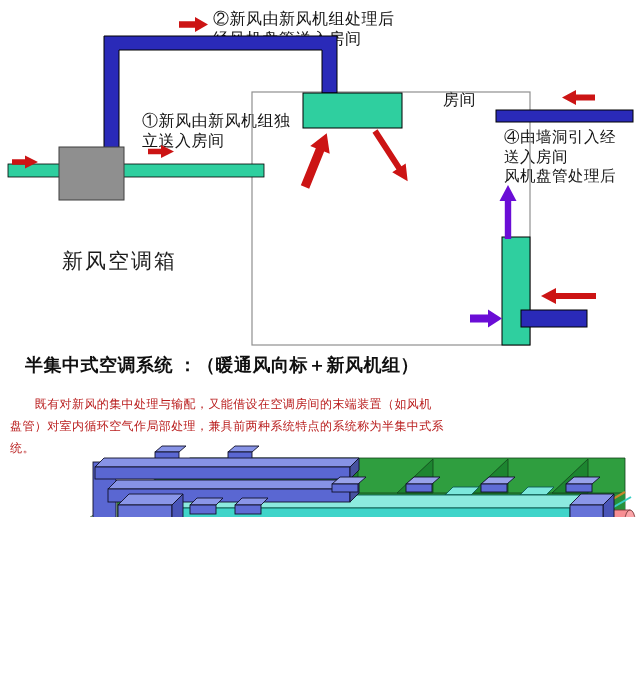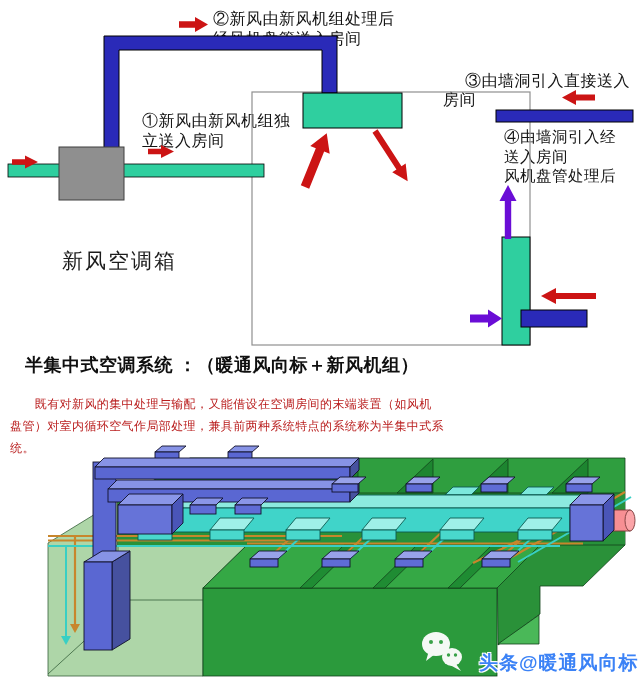--- a/index.html
+++ b/index.html
@@ -1,16 +1,16 @@
 <!DOCTYPE html>
 <html><head>
 <meta charset="utf-8">
 <style>
   html,body{margin:0;padding:0;background:#fff;}
-  .stage{position:relative;width:639px;height:683px;background:#ffffff;overflow:hidden;
+  .stage{position:relative;width:639px;height:517px;background:#ffffff;overflow:hidden;
          font-family:"Liberation Sans",sans-serif;}
   .abs{position:absolute;}
   svg{position:absolute;left:0;}
   .top-svg{top:0;z-index:1;}
   .iso-svg{top:440px;z-index:1;}
   .ann{z-index:0;font-size:16px;line-height:19.5px;color:#141414;letter-spacing:.5px;white-space:nowrap;}
   .ann4{font-size:15.5px;}
   .ahu-label{z-index:2;font-family:"Liberation Serif",serif;font-size:21px;color:#1c1c1c;
              letter-spacing:2px;white-space:nowrap;margin-top:40px;}
   .title{z-index:2;font-size:18px;font-weight:700;color:#0f0f0f;letter-spacing:.5px;white-space:nowrap;}
@@ -26,21 +26,20 @@
 <div class="stage">
 
   <div class="abs ann" style="left:213px;top:9px;">
     <div>②新风由新风机组处理后</div>
     <div>经风机盘管送入房间</div>
   </div>
   <div class="abs ann" style="left:142px;top:111px;">
     <div>①新风由新风机组独</div>
     <div>立送入房间</div>
   </div>
-  <div class="abs ann" style="left:465px;top:71px;">③由墙洞引入直接送入</div>
   <div class="abs ann" style="left:443px;top:90px;">房间</div>
   <div class="abs ann ann4" style="left:504px;top:127px;">
     <div>④由墙洞引入经</div>
     <div>送入房间</div>
     <div>风机盘管处理后</div>
   </div>
 
   <svg class="top-svg" width="639" height="350" viewBox="0 0 639 350">
 
     <rect x="252" y="92" width="278" height="253" fill="none" stroke="#8f8f8f" stroke-width="1.2"></rect>

